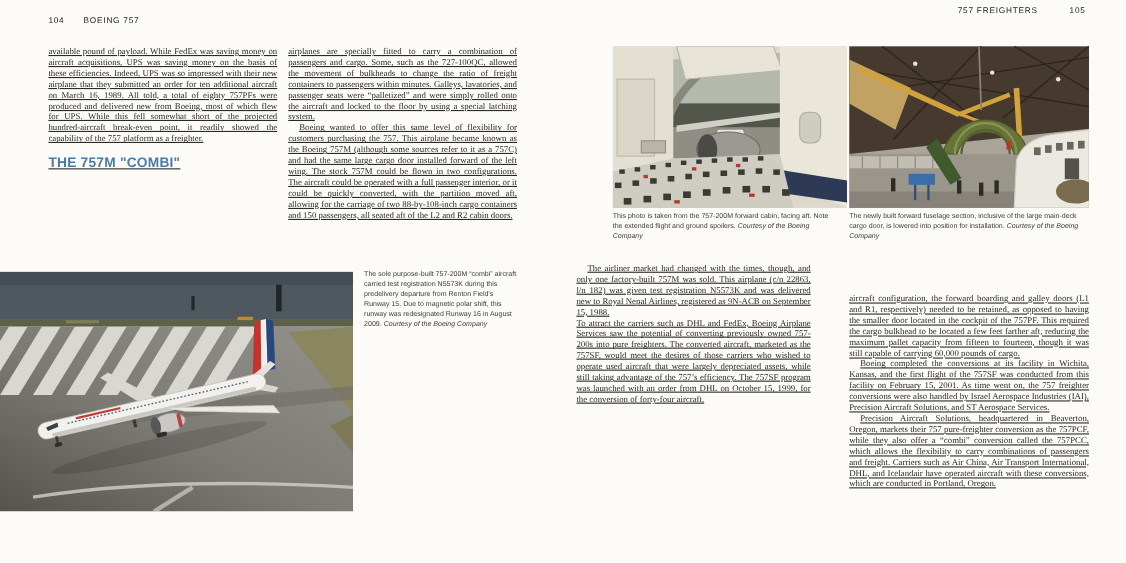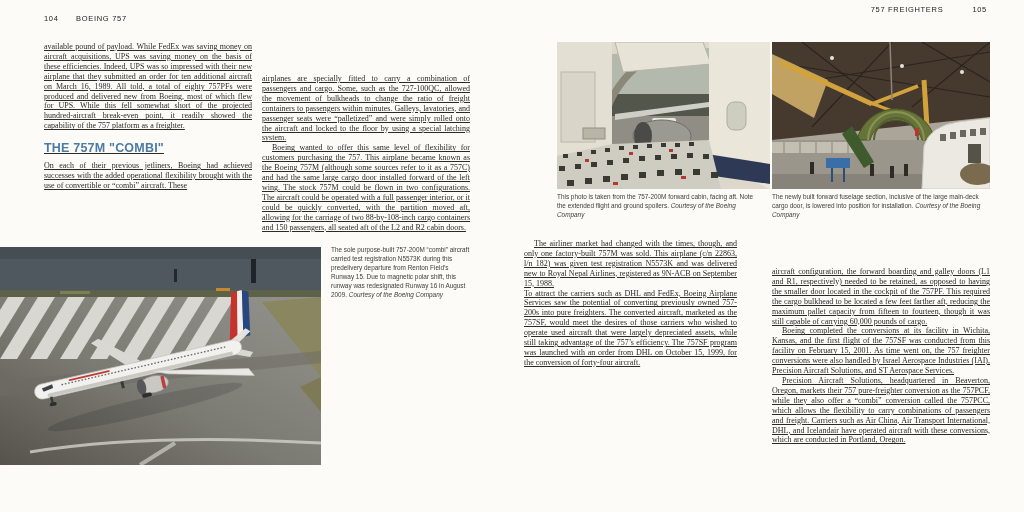--- a/index.html
+++ b/index.html
@@ -29,24 +29,23 @@
   <div class="abs runhead" style="left:44px;top:14px;">104</div>
   <div class="abs runhead" style="left:76px;top:14px;">BOEING 757</div>
   <div class="abs hdr-right" style="right:37px;top:5px;gap:29px;">
     <span class="runhead">757 FREIGHTERS</span>
     <span class="runhead">105</span>
   </div>
 
   <div class="abs body-col" style="left:44px;top:42px;width:208px;">
     <p>available pound of payload. While FedEx was saving money on aircraft acquisitions, UPS was saving money on the basis of these efficiencies. Indeed, UPS was so impressed with their new airplane that they submitted an order for ten additional aircraft on March 16, 1989. All told, a total of eighty 757PFs were produced and delivered new from Boeing, most of which flew for UPS. While this fell somewhat short of the projected hundred-aircraft break-even point, it readily showed the capability of the 757 platform as a freighter.</p>
     <h2 class="sec">THE 757M "COMBI"</h2>
-    <p>On each of their previous jetliners, Boeing had achieved successes with the added operational flexibility brought with the use of convertible or “combi” aircraft. These</p>
-  </div>
-
-  <div class="abs body-col" style="left:262px;top:42px;width:208px;margin-top:32px;">
+  </div>
+
+  <div class="abs body-col" style="left:262px;top:42px;width:208px;">
     <p>airplanes are specially fitted to carry a combination of passengers and cargo. Some, such as the 727-100QC, allowed the movement of bulkheads to change the ratio of freight containers to passengers within minutes. Galleys, lavatories, and passenger seats were “palletized” and were simply rolled onto the aircraft and locked to the floor by using a special latching system.</p>
     <p class="ind">Boeing wanted to offer this same level of flexibility for customers purchasing the 757. This airplane became known as the Boeing 757M (although some sources refer to it as a 757C) and had the same large cargo door installed forward of the left wing. The stock 757M could be flown in two configurations. The aircraft could be operated with a full passenger interior, or it could be quickly converted, with the partition moved aft, allowing for the carriage of two 88-by-108-inch cargo containers and 150 passengers, all seated aft of the L2 and R2 cabin doors.</p>
   </div>
 
   <div class="abs" style="left:0;top:247px;width:321px;height:218px;">
     <svg class="photo" width="321" height="218" viewBox="0 0 321 218">
       <defs>
         <linearGradient id="pav" x1="1" y1="0" x2="0" y2="1">
           <stop offset="0" stop-color="#93928c"></stop>
           <stop offset="0.55" stop-color="#7b7a73"></stop>

